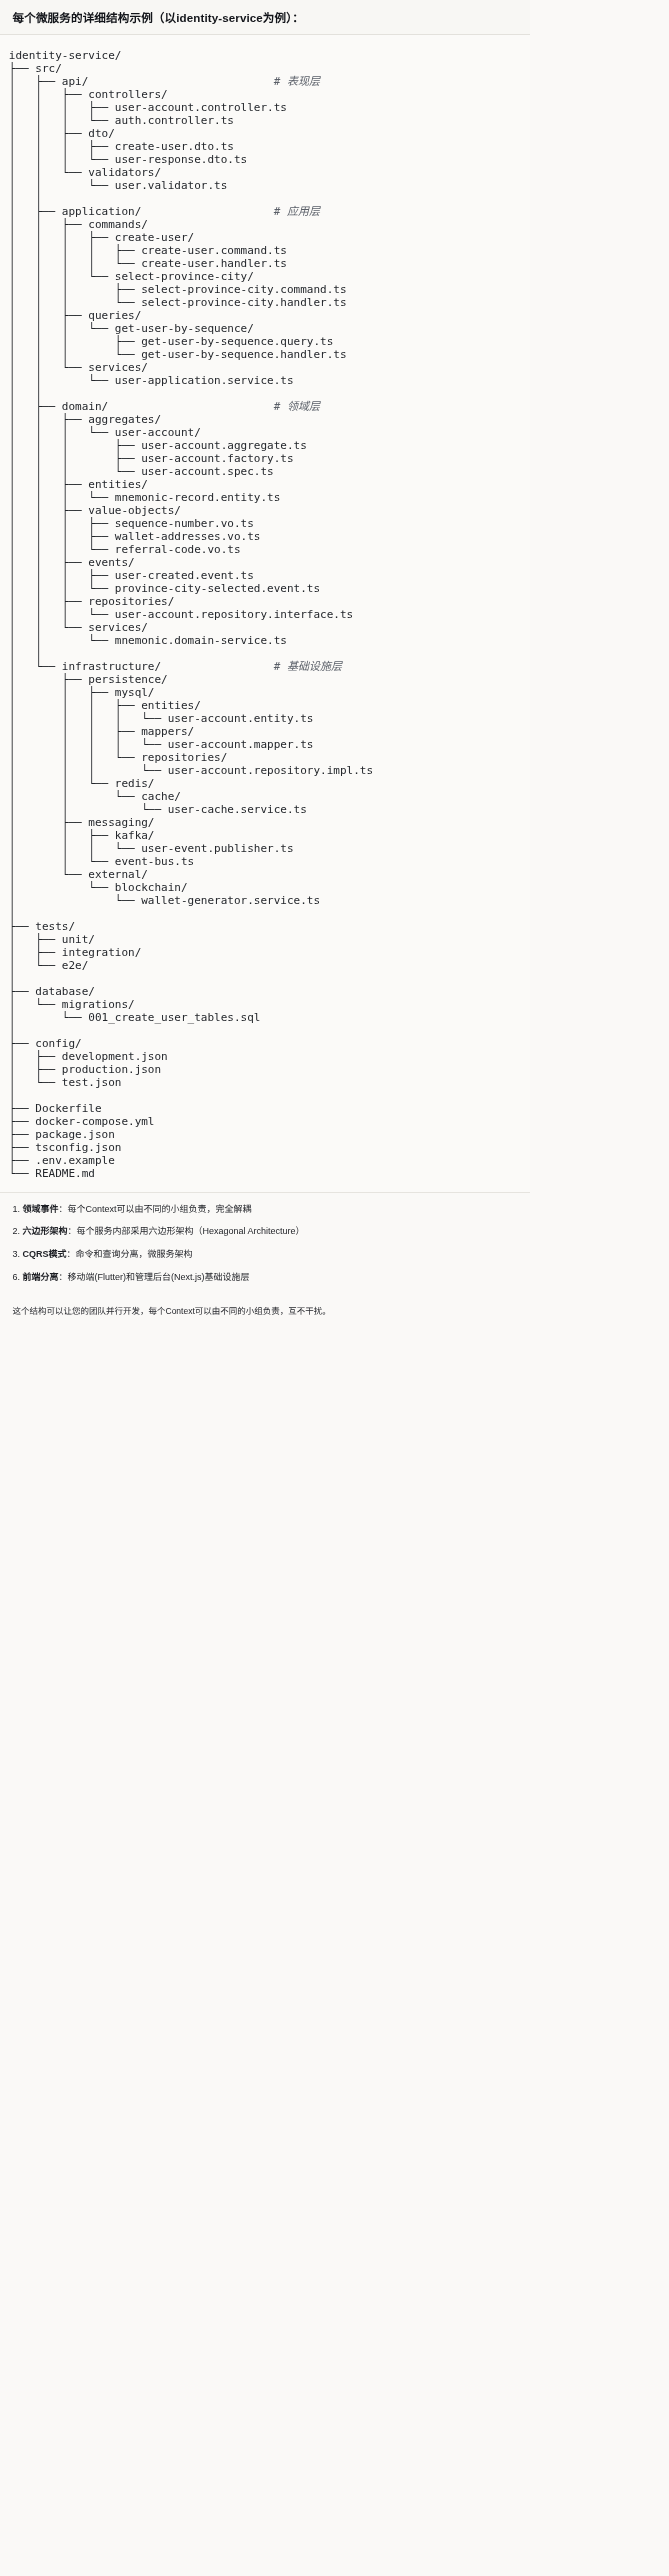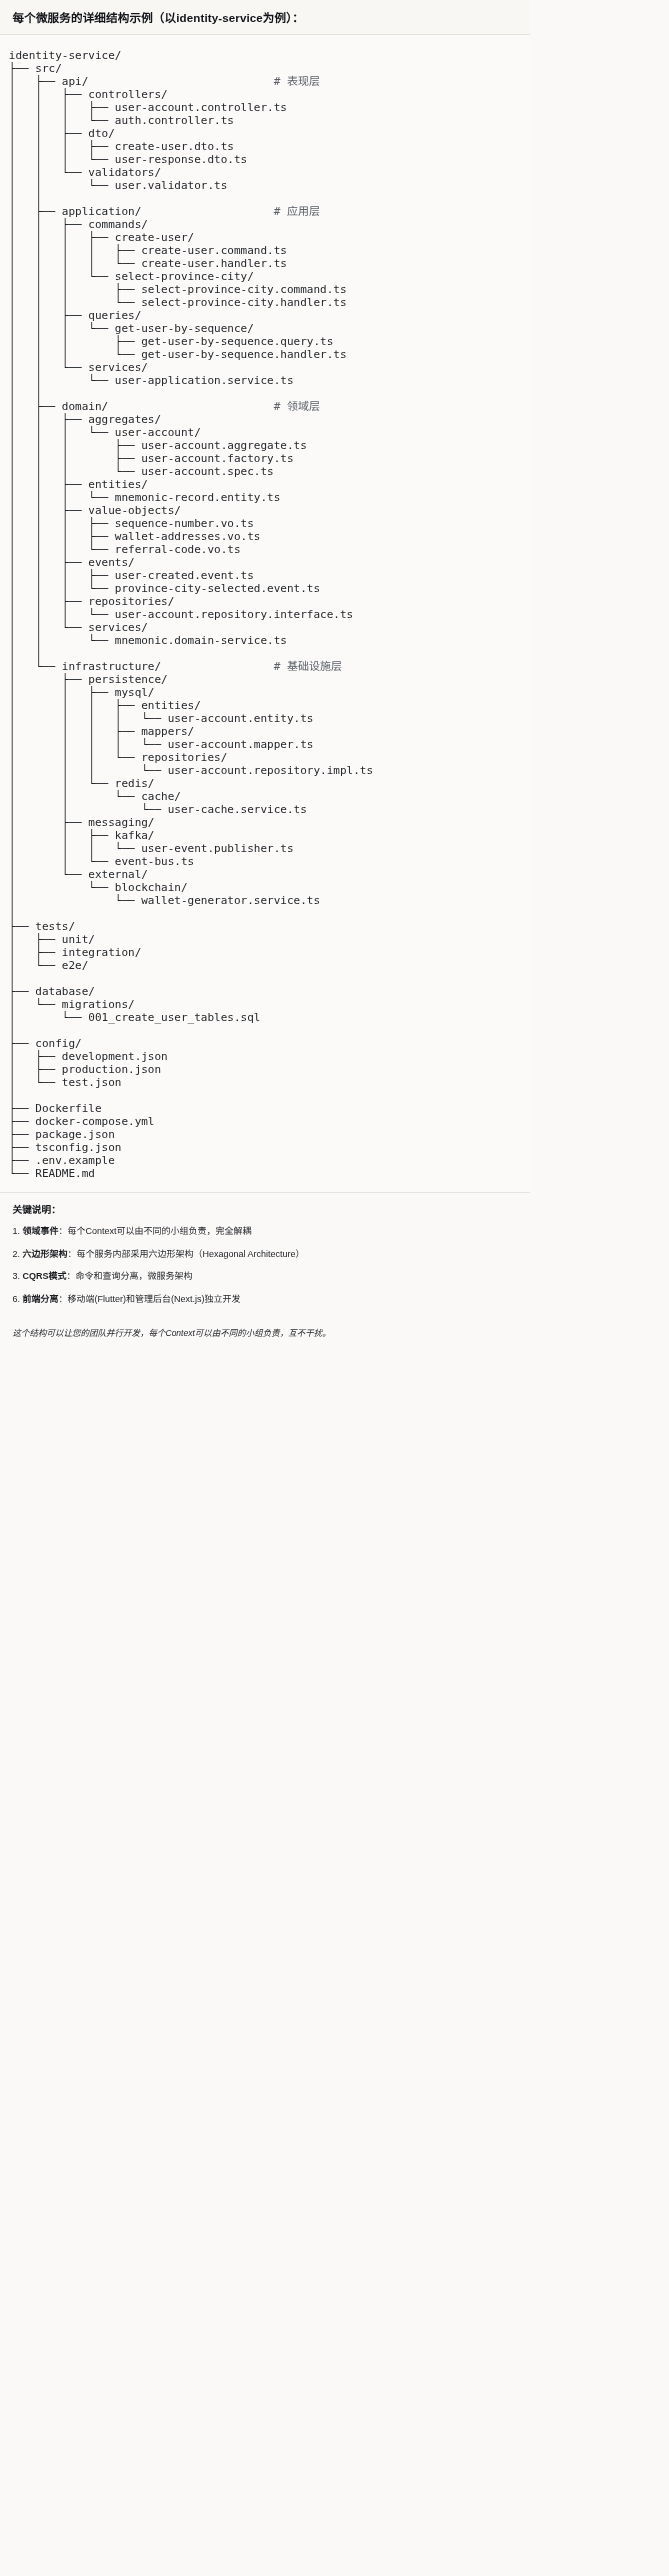--- a/index.html
+++ b/index.html
@@ -52,20 +52,21 @@
     margin: 0;
     letter-spacing: 0px;
   }
   .tree .row {
     white-space: pre;
     display: block;
     height: 13px;
   }
   .tree .cmt {
     color: #5a5f68;
+    font-style: italic;
   }
 
   
   .keys-block {
     box-sizing: border-box;
     padding: 10px 12.5px 6.3px 12.5px;
     background: #faf9f7;
     border-top: 0.6px solid #e6e4df;
   }
   .keys-heading {
@@ -97,43 +98,41 @@
   .footer-block {
     box-sizing: border-box;
     padding: 5px 12.5px 10px 12.5px;
     background: #faf9f7;
   }
   .footer-note {
     font-size: 8.5px;
     line-height: 1.6;
     color: #24262b;
     margin: 0;
-    font-style: italic;
   }
 </style>
 </head>
 <body>
 
 <div class="page">
 
   <div class="header">
     <div class="header-title">每个微服务的详细结构示例（以identity-service为例）：</div>
   </div>
 
   <div class="tree-block">
     <pre class="tree" id="tree-output"><span class="row"><span>identity-service/</span></span><span class="row"><span>├── src/</span></span><span class="row"><span>│   ├── api/                            </span><span class="cmt"># 表现层</span></span><span class="row"><span>│   │   ├── controllers/</span></span><span class="row"><span>│   │   │   ├── user-account.controller.ts</span></span><span class="row"><span>│   │   │   └── auth.controller.ts</span></span><span class="row"><span>│   │   ├── dto/</span></span><span class="row"><span>│   │   │   ├── create-user.dto.ts</span></span><span class="row"><span>│   │   │   └── user-response.dto.ts</span></span><span class="row"><span>│   │   └── validators/</span></span><span class="row"><span>│   │       └── user.validator.ts</span></span><span class="row"><span>│   │</span></span><span class="row"><span>│   ├── application/                    </span><span class="cmt"># 应用层</span></span><span class="row"><span>│   │   ├── commands/</span></span><span class="row"><span>│   │   │   ├── create-user/</span></span><span class="row"><span>│   │   │   │   ├── create-user.command.ts</span></span><span class="row"><span>│   │   │   │   └── create-user.handler.ts</span></span><span class="row"><span>│   │   │   └── select-province-city/</span></span><span class="row"><span>│   │   │       ├── select-province-city.command.ts</span></span><span class="row"><span>│   │   │       └── select-province-city.handler.ts</span></span><span class="row"><span>│   │   ├── queries/</span></span><span class="row"><span>│   │   │   └── get-user-by-sequence/</span></span><span class="row"><span>│   │   │       ├── get-user-by-sequence.query.ts</span></span><span class="row"><span>│   │   │       └── get-user-by-sequence.handler.ts</span></span><span class="row"><span>│   │   └── services/</span></span><span class="row"><span>│   │       └── user-application.service.ts</span></span><span class="row"><span>│   │</span></span><span class="row"><span>│   ├── domain/                         </span><span class="cmt"># 领域层</span></span><span class="row"><span>│   │   ├── aggregates/</span></span><span class="row"><span>│   │   │   └── user-account/</span></span><span class="row"><span>│   │   │       ├── user-account.aggregate.ts</span></span><span class="row"><span>│   │   │       ├── user-account.factory.ts</span></span><span class="row"><span>│   │   │       └── user-account.spec.ts</span></span><span class="row"><span>│   │   ├── entities/</span></span><span class="row"><span>│   │   │   └── mnemonic-record.entity.ts</span></span><span class="row"><span>│   │   ├── value-objects/</span></span><span class="row"><span>│   │   │   ├── sequence-number.vo.ts</span></span><span class="row"><span>│   │   │   ├── wallet-addresses.vo.ts</span></span><span class="row"><span>│   │   │   └── referral-code.vo.ts</span></span><span class="row"><span>│   │   ├── events/</span></span><span class="row"><span>│   │   │   ├── user-created.event.ts</span></span><span class="row"><span>│   │   │   └── province-city-selected.event.ts</span></span><span class="row"><span>│   │   ├── repositories/</span></span><span class="row"><span>│   │   │   └── user-account.repository.interface.ts</span></span><span class="row"><span>│   │   └── services/</span></span><span class="row"><span>│   │       └── mnemonic.domain-service.ts</span></span><span class="row"><span>│   │</span></span><span class="row"><span>│   └── infrastructure/                 </span><span class="cmt"># 基础设施层</span></span><span class="row"><span>│       ├── persistence/</span></span><span class="row"><span>│       │   ├── mysql/</span></span><span class="row"><span>│       │   │   ├── entities/</span></span><span class="row"><span>│       │   │   │   └── user-account.entity.ts</span></span><span class="row"><span>│       │   │   ├── mappers/</span></span><span class="row"><span>│       │   │   │   └── user-account.mapper.ts</span></span><span class="row"><span>│       │   │   └── repositories/</span></span><span class="row"><span>│       │   │       └── user-account.repository.impl.ts</span></span><span class="row"><span>│       │   └── redis/</span></span><span class="row"><span>│       │       └── cache/</span></span><span class="row"><span>│       │           └── user-cache.service.ts</span></span><span class="row"><span>│       ├── messaging/</span></span><span class="row"><span>│       │   ├── kafka/</span></span><span class="row"><span>│       │   │   └── user-event.publisher.ts</span></span><span class="row"><span>│       │   └── event-bus.ts</span></span><span class="row"><span>│       └── external/</span></span><span class="row"><span>│           └── blockchain/</span></span><span class="row"><span>│               └── wallet-generator.service.ts</span></span><span class="row"><span>│</span></span><span class="row"><span>├── tests/</span></span><span class="row"><span>│   ├── unit/</span></span><span class="row"><span>│   ├── integration/</span></span><span class="row"><span>│   └── e2e/</span></span><span class="row"><span>│</span></span><span class="row"><span>├── database/</span></span><span class="row"><span>│   └── migrations/</span></span><span class="row"><span>│       └── 001_create_user_tables.sql</span></span><span class="row"><span>│</span></span><span class="row"><span>├── config/</span></span><span class="row"><span>│   ├── development.json</span></span><span class="row"><span>│   ├── production.json</span></span><span class="row"><span>│   └── test.json</span></span><span class="row"><span>│</span></span><span class="row"><span>├── Dockerfile</span></span><span class="row"><span>├── docker-compose.yml</span></span><span class="row"><span>├── package.json</span></span><span class="row"><span>├── tsconfig.json</span></span><span class="row"><span>├── .env.example</span></span><span class="row"><span>└── README.md</span></span></pre>
   </div>
 
   <div class="keys-block">
-    <div class="keys-heading">关键说明：</div>
     <div id="keys-list">
         <p class="key-item"><span class="key-num">1. </span><span class="key-term">领域事件</span><span class="key-sep">：</span><span class="key-desc">每个Context可以由不同的小组负责，完全解耦</span></p>
         <p class="key-item"><span class="key-num">2. </span><span class="key-term">六边形架构</span><span class="key-sep">：</span><span class="key-desc">每个服务内部采用六边形架构（Hexagonal Architecture）</span></p>
         <p class="key-item"><span class="key-num">3. </span><span class="key-term">CQRS模式</span><span class="key-sep">：</span><span class="key-desc">命令和查询分离，微服务架构</span></p>
-        <p class="key-item"><span class="key-num">6. </span><span class="key-term">前端分离</span><span class="key-sep">：</span><span class="key-desc">移动端(Flutter)和管理后台(Next.js)独立开发</span></p>
+        <p class="key-item"><span class="key-num">6. </span><span class="key-term">前端分离</span><span class="key-sep">：</span><span class="key-desc">移动端(Flutter)和管理后台(Next.js)基础设施层</span></p>
       </div>
   </div>
 
   <div class="footer-block">
     <p class="footer-note">这个结构可以让您的团队并行开发，每个Context可以由不同的小组负责，互不干扰。</p>
   </div>
 
 </div>
 
 

